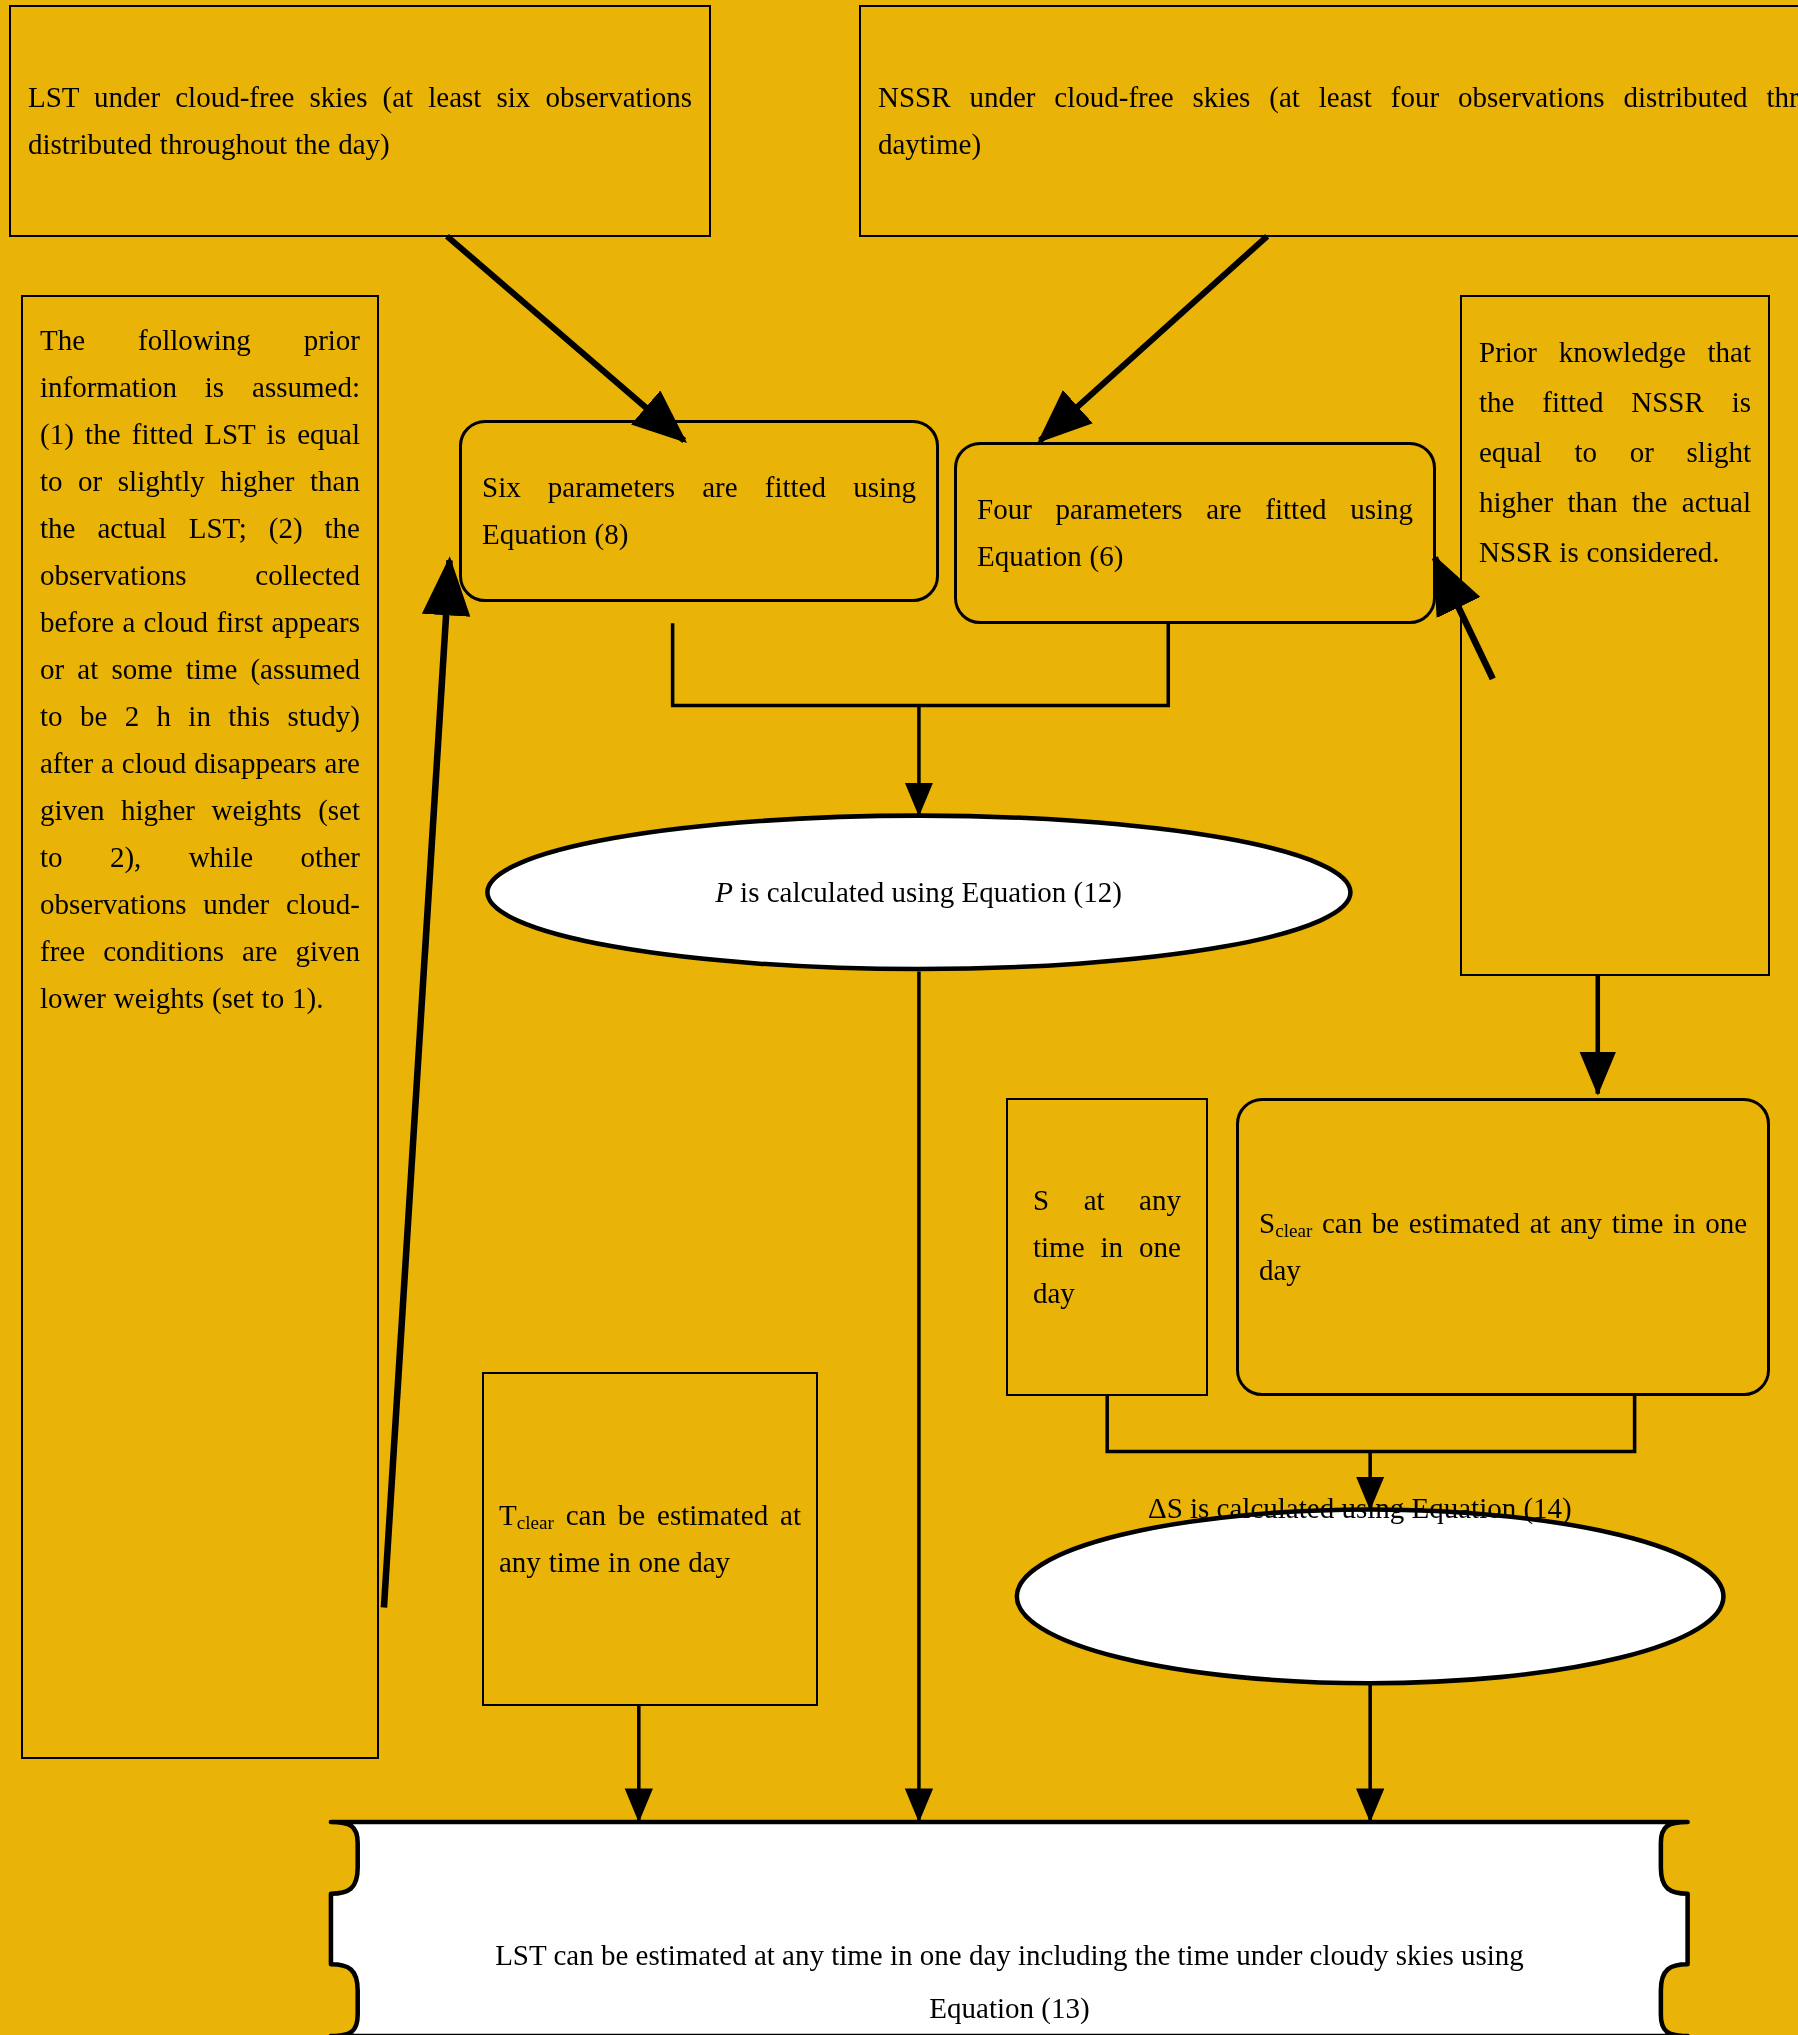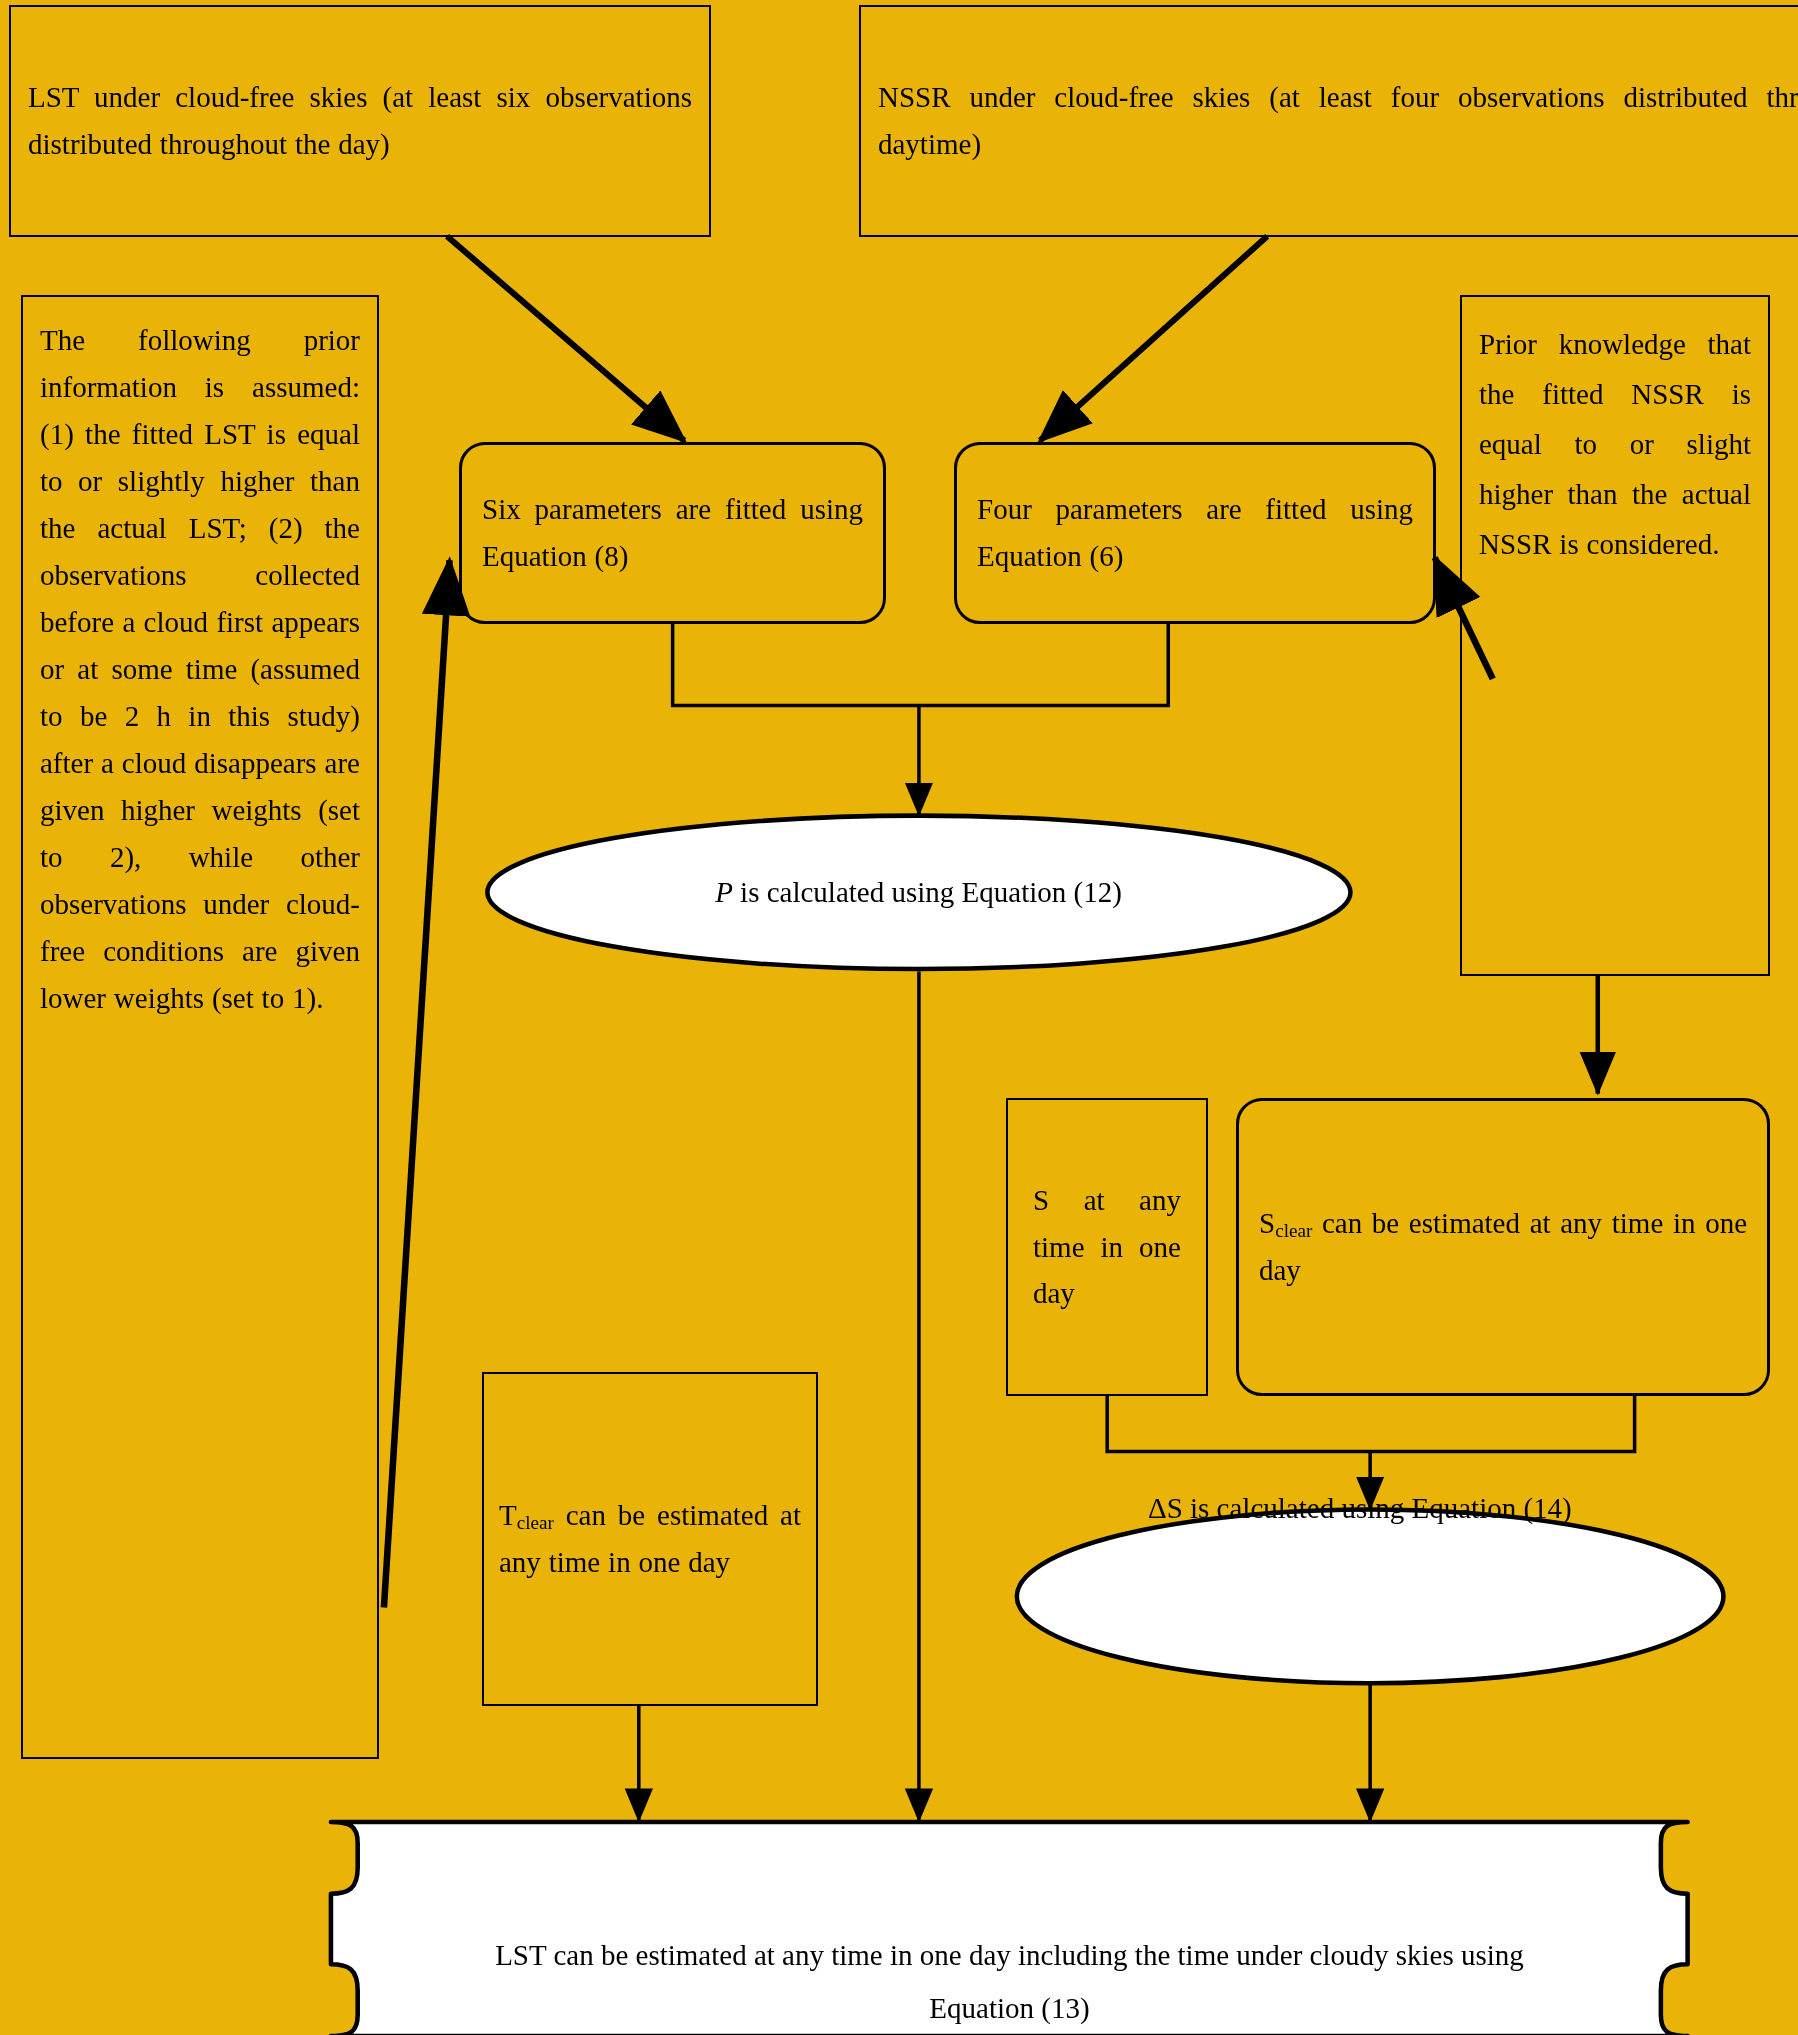--- a/index.html
+++ b/index.html
@@ -164,30 +164,30 @@
   </div>
 
   <div class="node rect justify-both" style="left:859px; top:5px; width:1108px; height:232px;">
     <div class="txt pad-lr">NSSR under cloud-free skies (at least four observations distributed throughout the daytime)</div>
   </div>
 
   <div class="node rect justify-both" style="left:21px; top:295px; width:358px; height:1464px; align-items:flex-start;">
     <div class="txt pad-lr" style="padding-top:20px;">The following prior information is assumed: (1) the fitted LST is equal to or slightly higher than the actual LST; (2) the observations collected before a cloud first appears or at some time (assumed to be 2 h in this study) after a cloud disappears are given higher weights (set to 2), while other observations under cloud-free conditions are given lower weights (set to 1).</div>
   </div>
 
-  <div class="node rounded justify-both" style="left:459px; top:442px; width:427px; height:182px;">
+  <div class="node rounded justify-both" style="left:459px; top:420px; width:480px; height:182px;">
     <div class="txt pad-lr-s">Six parameters are fitted using Equation (8)</div>
   </div>
 
   <div class="node rounded justify-both" style="left:954px; top:442px; width:482px; height:182px;">
     <div class="txt pad-lr-s">Four parameters are fitted using Equation (6)</div>
   </div>
 
   <div class="node rect justify-both" style="left:1460px; top:295px; width:310px; height:681px; align-items:flex-start;">
-    <div class="txt pad-lr" style="padding-top:23px; line-height:1.72;">Prior knowledge that the fitted NSSR is equal to or slight higher than the actual NSSR is considered.</div>
+    <div class="txt pad-lr" style="padding-top:31px; line-height:1.72;">Prior knowledge that the fitted NSSR is equal to or slight higher than the actual NSSR is considered.</div>
   </div>
 
   <div class="ellipse-wrap" style="left:487px; top:816px; width:863px; height:153px;">
     <div class="inner">
       <div class="txt">
         <span class="ital">P</span><span> is calculated using Equation (12)</span>
       </div>
     </div>
   </div>
 

